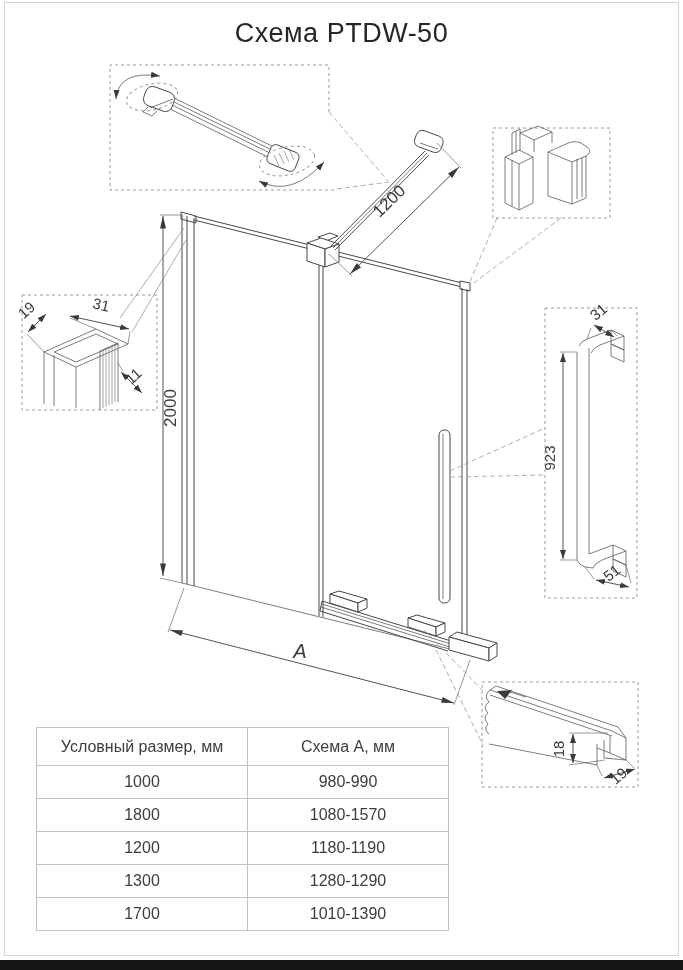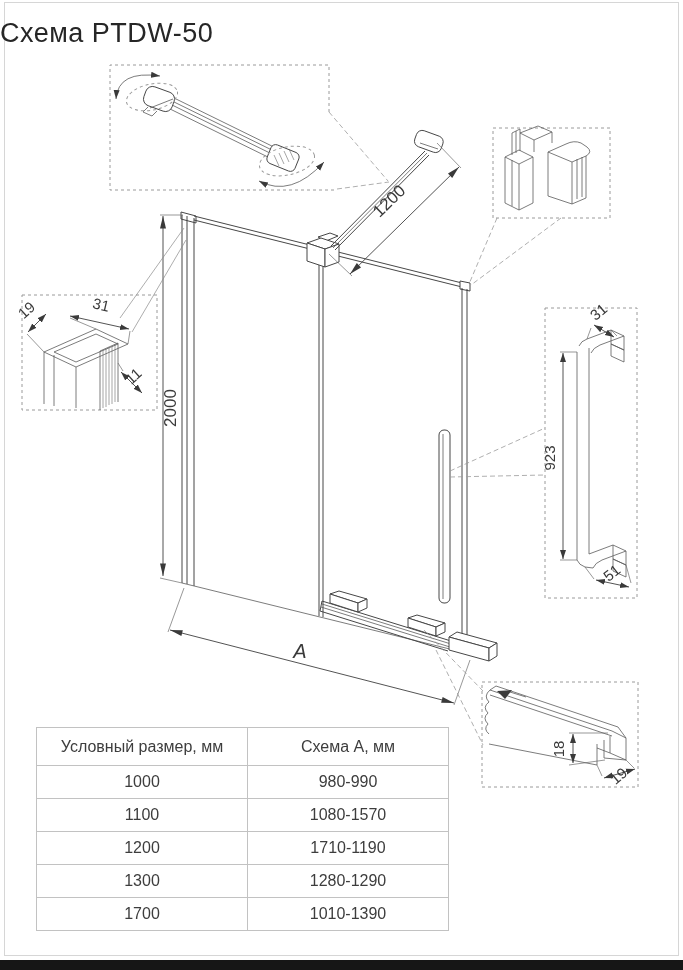--- a/index.html
+++ b/index.html
@@ -1,21 +1,21 @@
 <!DOCTYPE html>
 <html><head>
 <meta charset="utf-8">
 <style>
   html,body{margin:0;padding:0;background:#fff;}
   body{width:683px;height:970px;position:relative;overflow:hidden;
        font-family:"Liberation Sans",sans-serif;}
   .page-border{position:absolute;left:4px;top:2px;width:673px;height:952px;
        border:1px solid #d6d6d6;pointer-events:none;}
   .bottom-bar{position:absolute;left:0;top:960px;width:683px;height:10px;background:#161616;}
-  .title{position:absolute;left:0;top:18px;width:683px;text-align:left;
+  .title{position:absolute;left:0;top:18px;width:683px;text-align:center;
        font-size:27px;color:#262626;letter-spacing:0.5px;}
   svg{position:absolute;left:0;top:0;}
   svg path,svg line,svg rect,svg ellipse,svg polyline{vector-effect:non-scaling-stroke;}
   .ln{stroke:#474747;stroke-width:1;fill:none;}
   .ln2{stroke:#5a5a5a;stroke-width:0.8;fill:none;}
   .solid{stroke:#474747;stroke-width:1;fill:#fff;}
   .dash{stroke:#9a9a9a;stroke-width:1;fill:none;stroke-dasharray:3 3;}
   .lead{stroke:#9a9a9a;stroke-width:0.8;fill:none;stroke-dasharray:5 3;}
   .leads{stroke:#8a8a8a;stroke-width:0.7;fill:none;}
   .dimln{stroke:#3f3f3f;stroke-width:0.9;fill:none;}
@@ -278,26 +278,26 @@
   <tbody>
       <tr>
     <th>Условный размер, мм</th>
     <th>Схема А, мм</th>
   </tr>
   <tr>
     <td>1000</td>
     <td>980-990</td>
   </tr>
   <tr>
-    <td>1100</td>
+    <td>1800</td>
     <td>1080-1570</td>
   </tr>
   <tr>
     <td>1200</td>
-    <td>1710-1190</td>
+    <td>1180-1190</td>
   </tr>
   <tr>
     <td>1300</td>
     <td>1280-1290</td>
   </tr>
   <tr>
     <td>1700</td>
     <td>1010-1390</td>
   </tr>
 </tbody>

